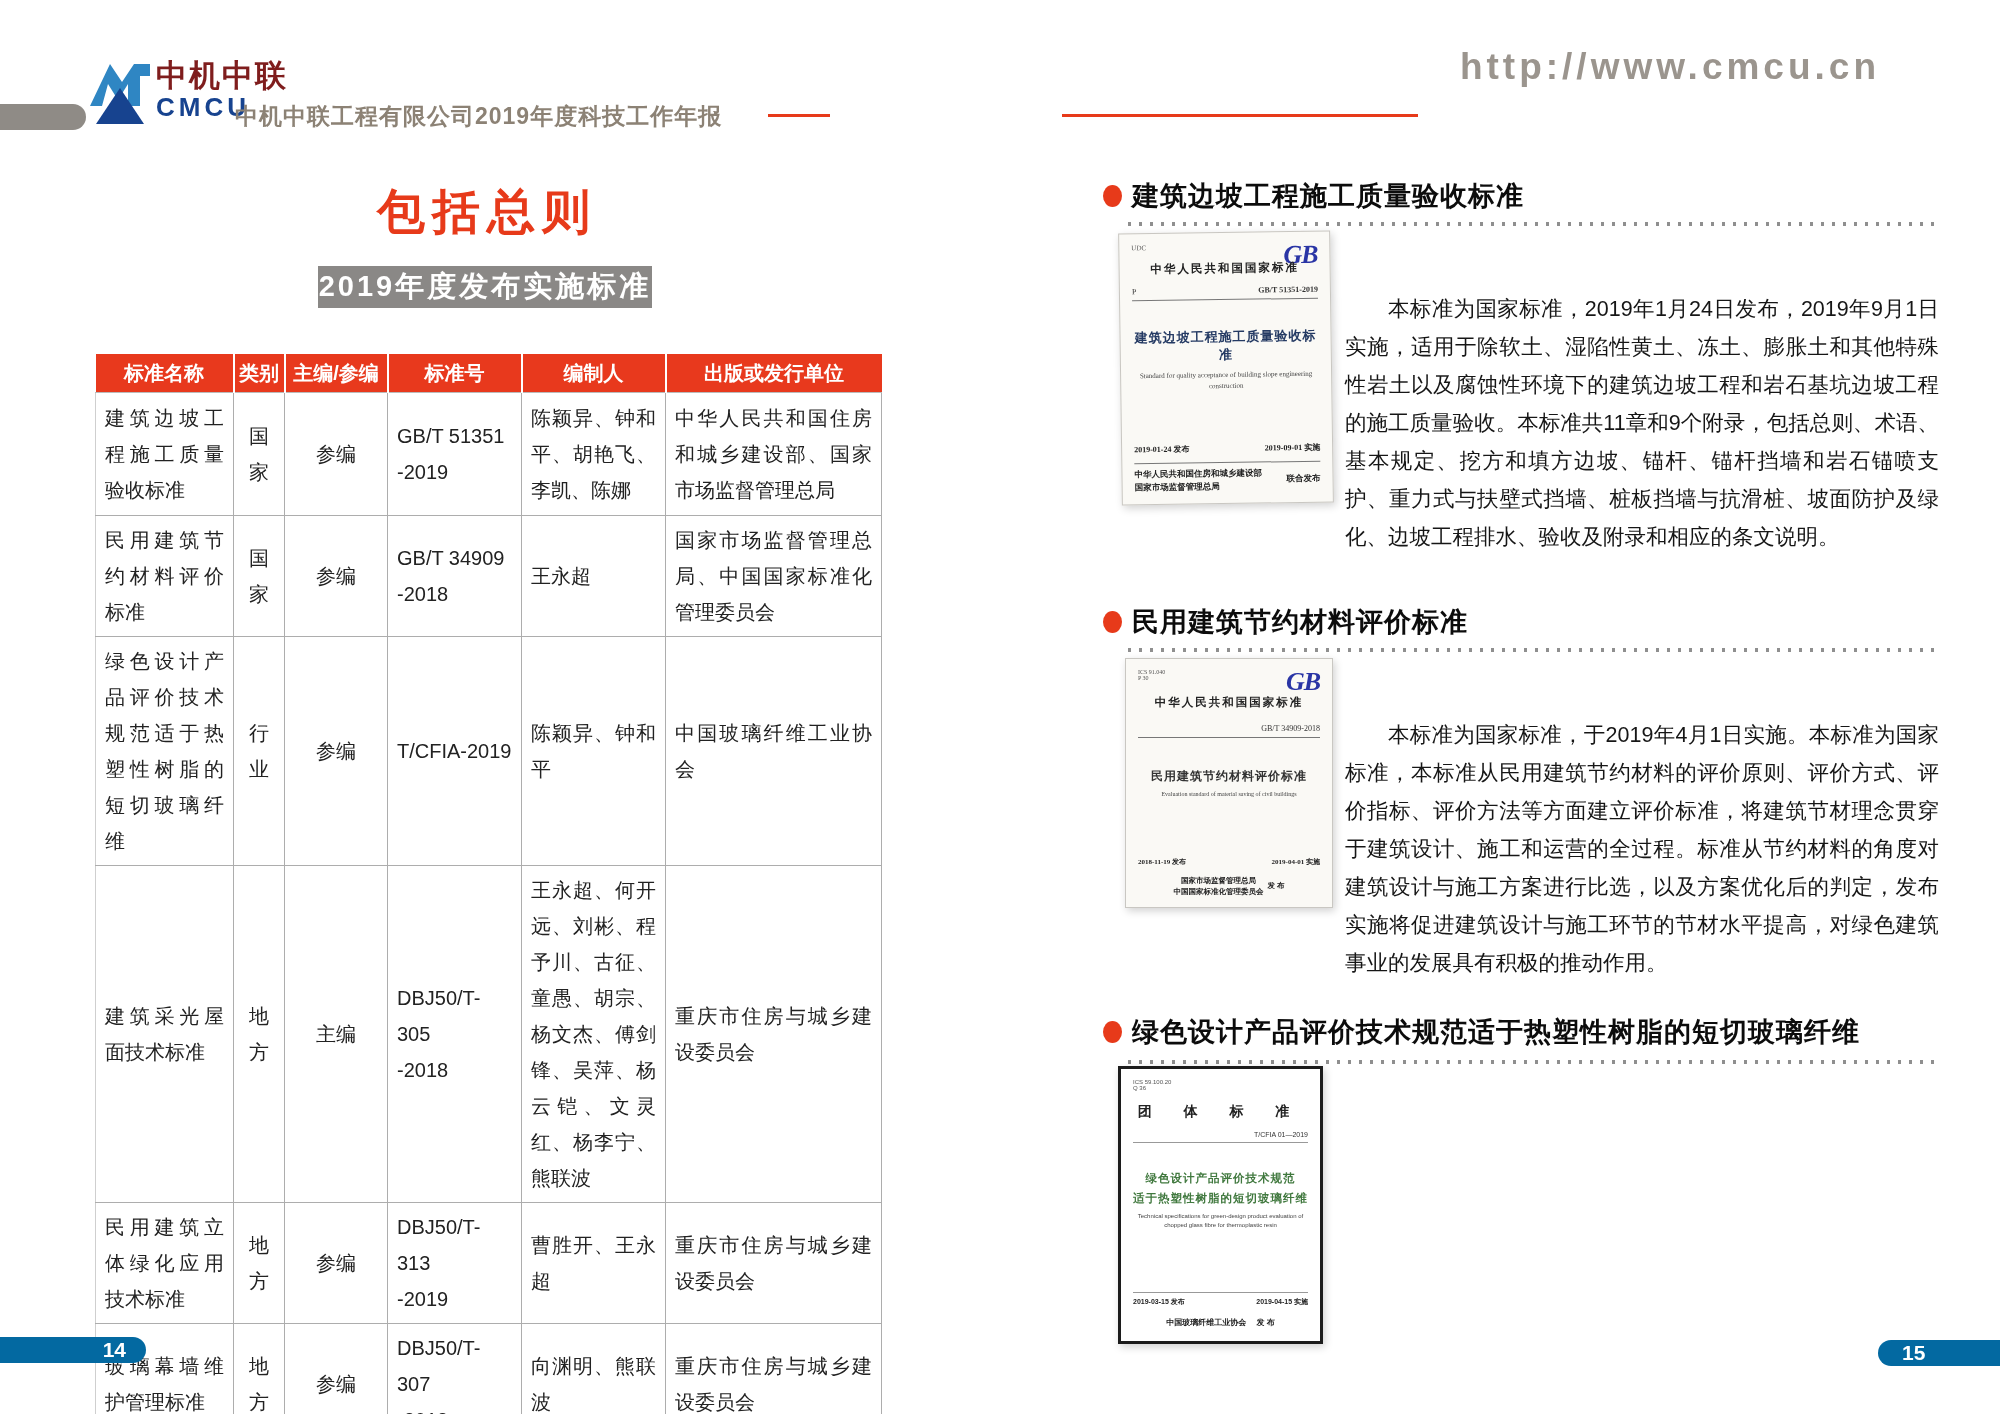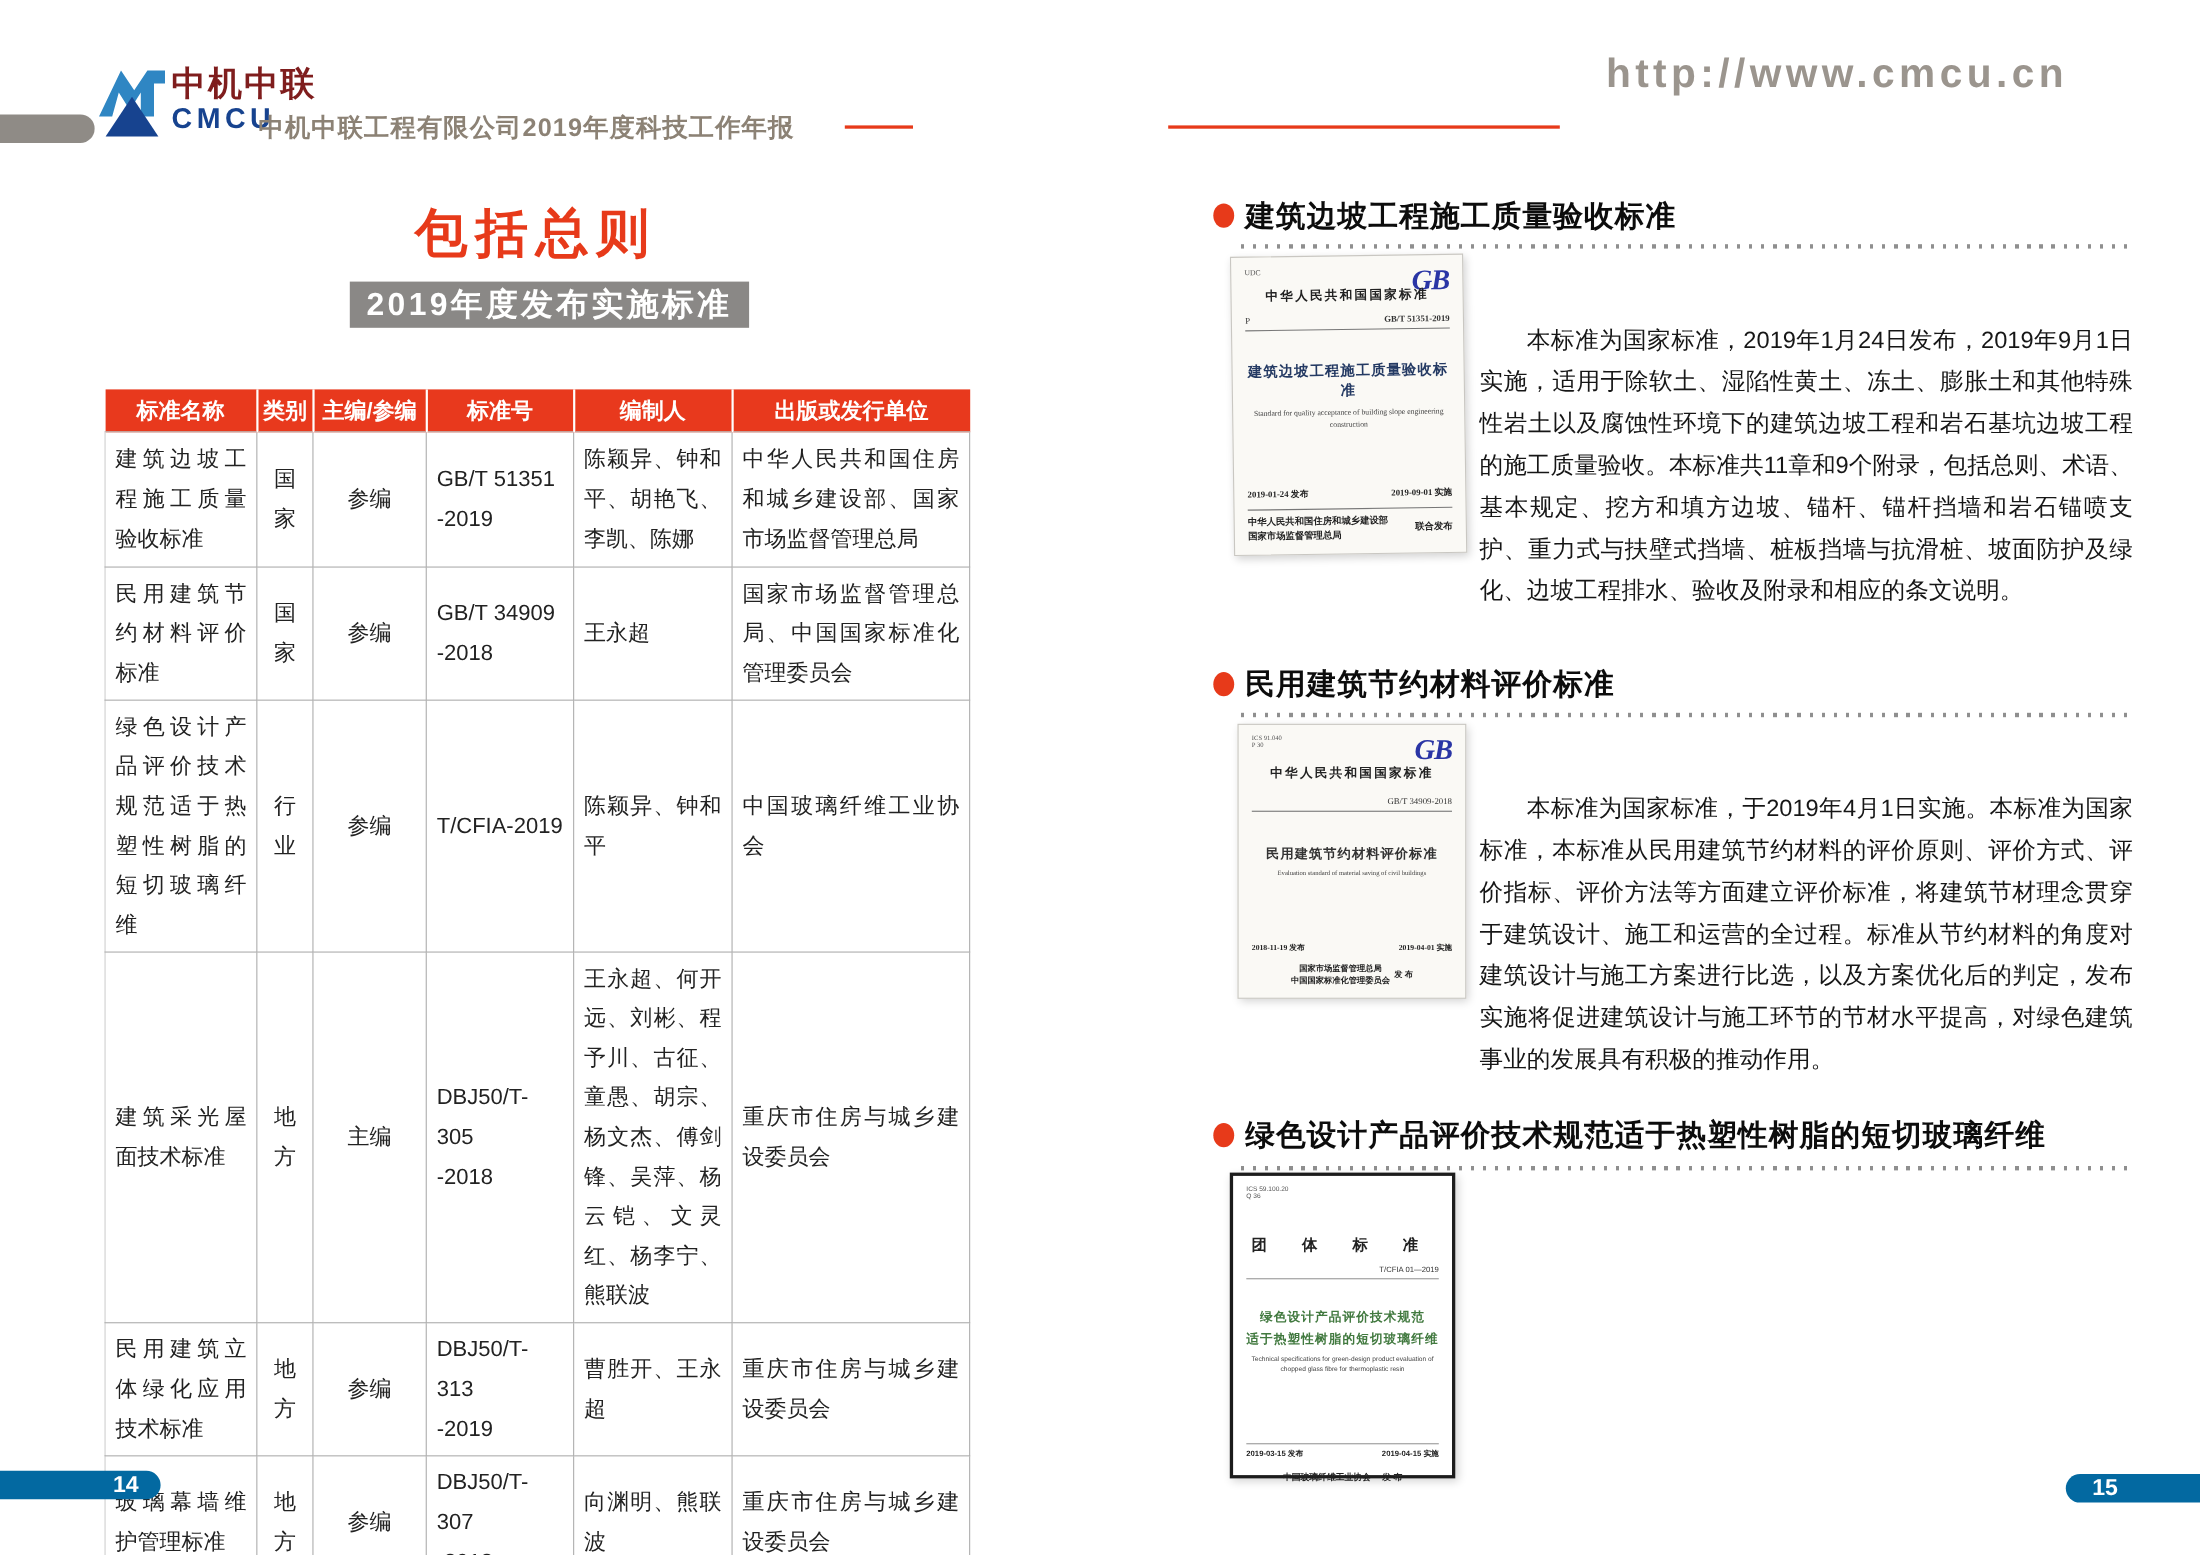--- a/index.html
+++ b/index.html
@@ -20,21 +20,21 @@
   .red-dash{left:768px;top:114px;width:62px;height:3px;background:#e73a1a;}
   .red-line{left:1062px;top:114px;width:356px;height:3px;background:#e73a1a;}
   .website{left:1180px;top:46px;width:700px;text-align:right;font-size:37px;font-weight:bold;
            color:#9b958e;letter-spacing:4px;}
   .website-sub{left:1180px;top:94px;width:700px;text-align:right;font-size:19px;font-weight:bold;
            color:#b2aca5;letter-spacing:1px;}
 
   
   .page-title{left:280px;top:180px;width:414px;text-align:center;font-family:"Liberation Serif",serif;
               font-size:48px;font-weight:bold;color:#e73a1a;letter-spacing:7px;}
-  .badge{left:318px;top:256px;width:363px;height:42px;background:#8a8886;display:flex;
+  .badge{left:318px;top:266px;width:334px;height:42px;background:#8a8886;display:flex;
          align-items:center;justify-content:center;}
   .badge span{color:#fff;font-size:29px;font-weight:bold;letter-spacing:3px;}
 
   table.std{left:95px;top:354px;position:absolute;border-collapse:collapse;table-layout:fixed;width:786px;}
   table.std th{background:#e8391d;color:#fff;font-size:20px;font-weight:bold;height:36px;
                border-right:2px solid #fff;border-bottom:1px solid #bbb;}
   table.std th:last-child{border-right:none;}
   table.std td{border:1px solid #adadad;font-size:20px;color:#222;vertical-align:middle;
                padding:6px 9px;line-height:1.8;}
   table.std tr td:first-child{border-left:1px solid #cfcfcf;}
@@ -249,21 +249,21 @@
 
   <div class="abs sec-head" style="left:1103px;top:1014px;width:860px;">
     <span class="bullet"></span>
     <span class="t">绿色设计产品评价技术规范适于热塑性树脂的短切玻璃纤维</span>
   </div>
   <div class="abs dotted" style="left:1128px;top:1060px;width:812px;"></div>
 
   <div class="abs cover cover3" style="left:1118px;top:1066px;width:205px;height:278px;">
     <div class="tiny pre" style="font-size:6px;">ICS 59.100.20
 Q 36</div>
-    <div class="series" style="margin-top:32px;">团 体 标 准</div>
+    <div class="series" style="margin-top:12px;">团 体 标 准</div>
     <div class="numline" style="margin-top:10px;justify-content:flex-end;font-size:7px;">
       <span>T/CFIA 01—2019</span>
     </div>
     <hr style="border-top:1px solid #999;">
     <div class="ctitle pre" style="margin-top:26px;">绿色设计产品评价技术规范
 适于热塑性树脂的短切玻璃纤维</div>
     <div class="cen" style="margin-top:4px;font-size:6px;">Technical specifications for green-design product evaluation of chopped glass fibre for thermoplastic resin</div>
     <div class="dates" style="margin-top:62px;font-size:7px;border-top:1px solid #999;padding-top:4px;">
       <span>2019-03-15 发布</span>
       <span>2019-04-15 实施</span>

